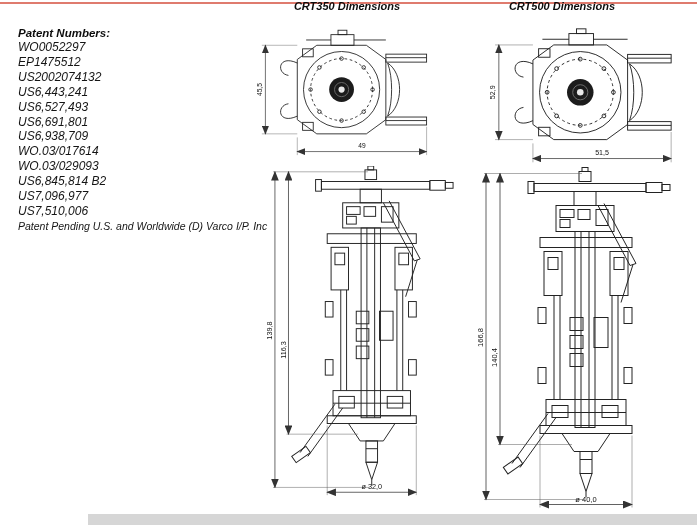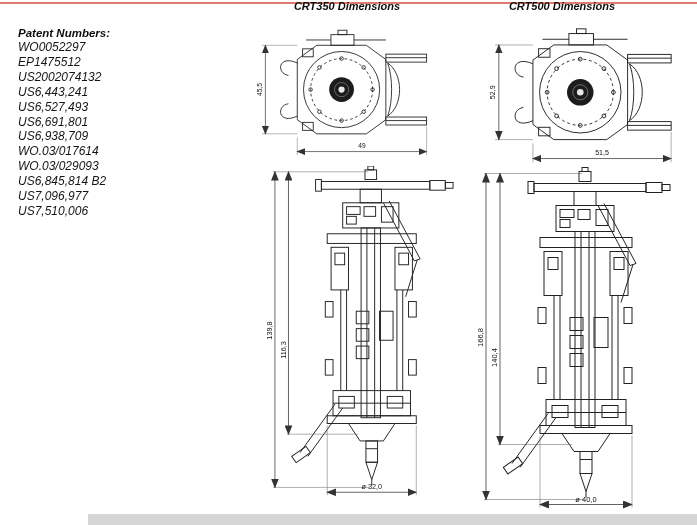--- a/index.html
+++ b/index.html
@@ -136,20 +136,21 @@
     <div class="patent-item">US2002074132</div>
     <div class="patent-item">US6,443,241</div>
     <div class="patent-item">US6,527,493</div>
     <div class="patent-item">US6,691,801</div>
     <div class="patent-item">US6,938,709</div>
     <div class="patent-item">WO.03/017614</div>
     <div class="patent-item">WO.03/029093</div>
     <div class="patent-item">US6,845,814 B2</div>
     <div class="patent-item">US7,096,977</div>
     <div class="patent-item">US7,510,006</div>
+    <div class="patent-footnote">Patent Pending U.S. and Worldwide (D) Varco I/P. Inc</div>
   </div>
 
   <div class="drawing-title t350">CRT350 Dimensions</div>
   <div class="drawing-title t500">CRT500 Dimensions</div>
 
   <svg class="dw dw-350-top" viewBox="0 0 210 150" xmlns="http://www.w3.org/2000/svg" xmlns:xlink="http://www.w3.org/1999/xlink">
     <use href="#tvArt" xlink:href="#tvArt"></use>
     <line class="extline" x1="10" y1="20" x2="50" y2="20"></line>
     <line class="extline" x1="10" y1="120" x2="50" y2="120"></line>
     <line class="dimline" x1="14" y1="20" x2="14" y2="120" marker-start="url(#ma)" marker-end="url(#ma)"></line>

